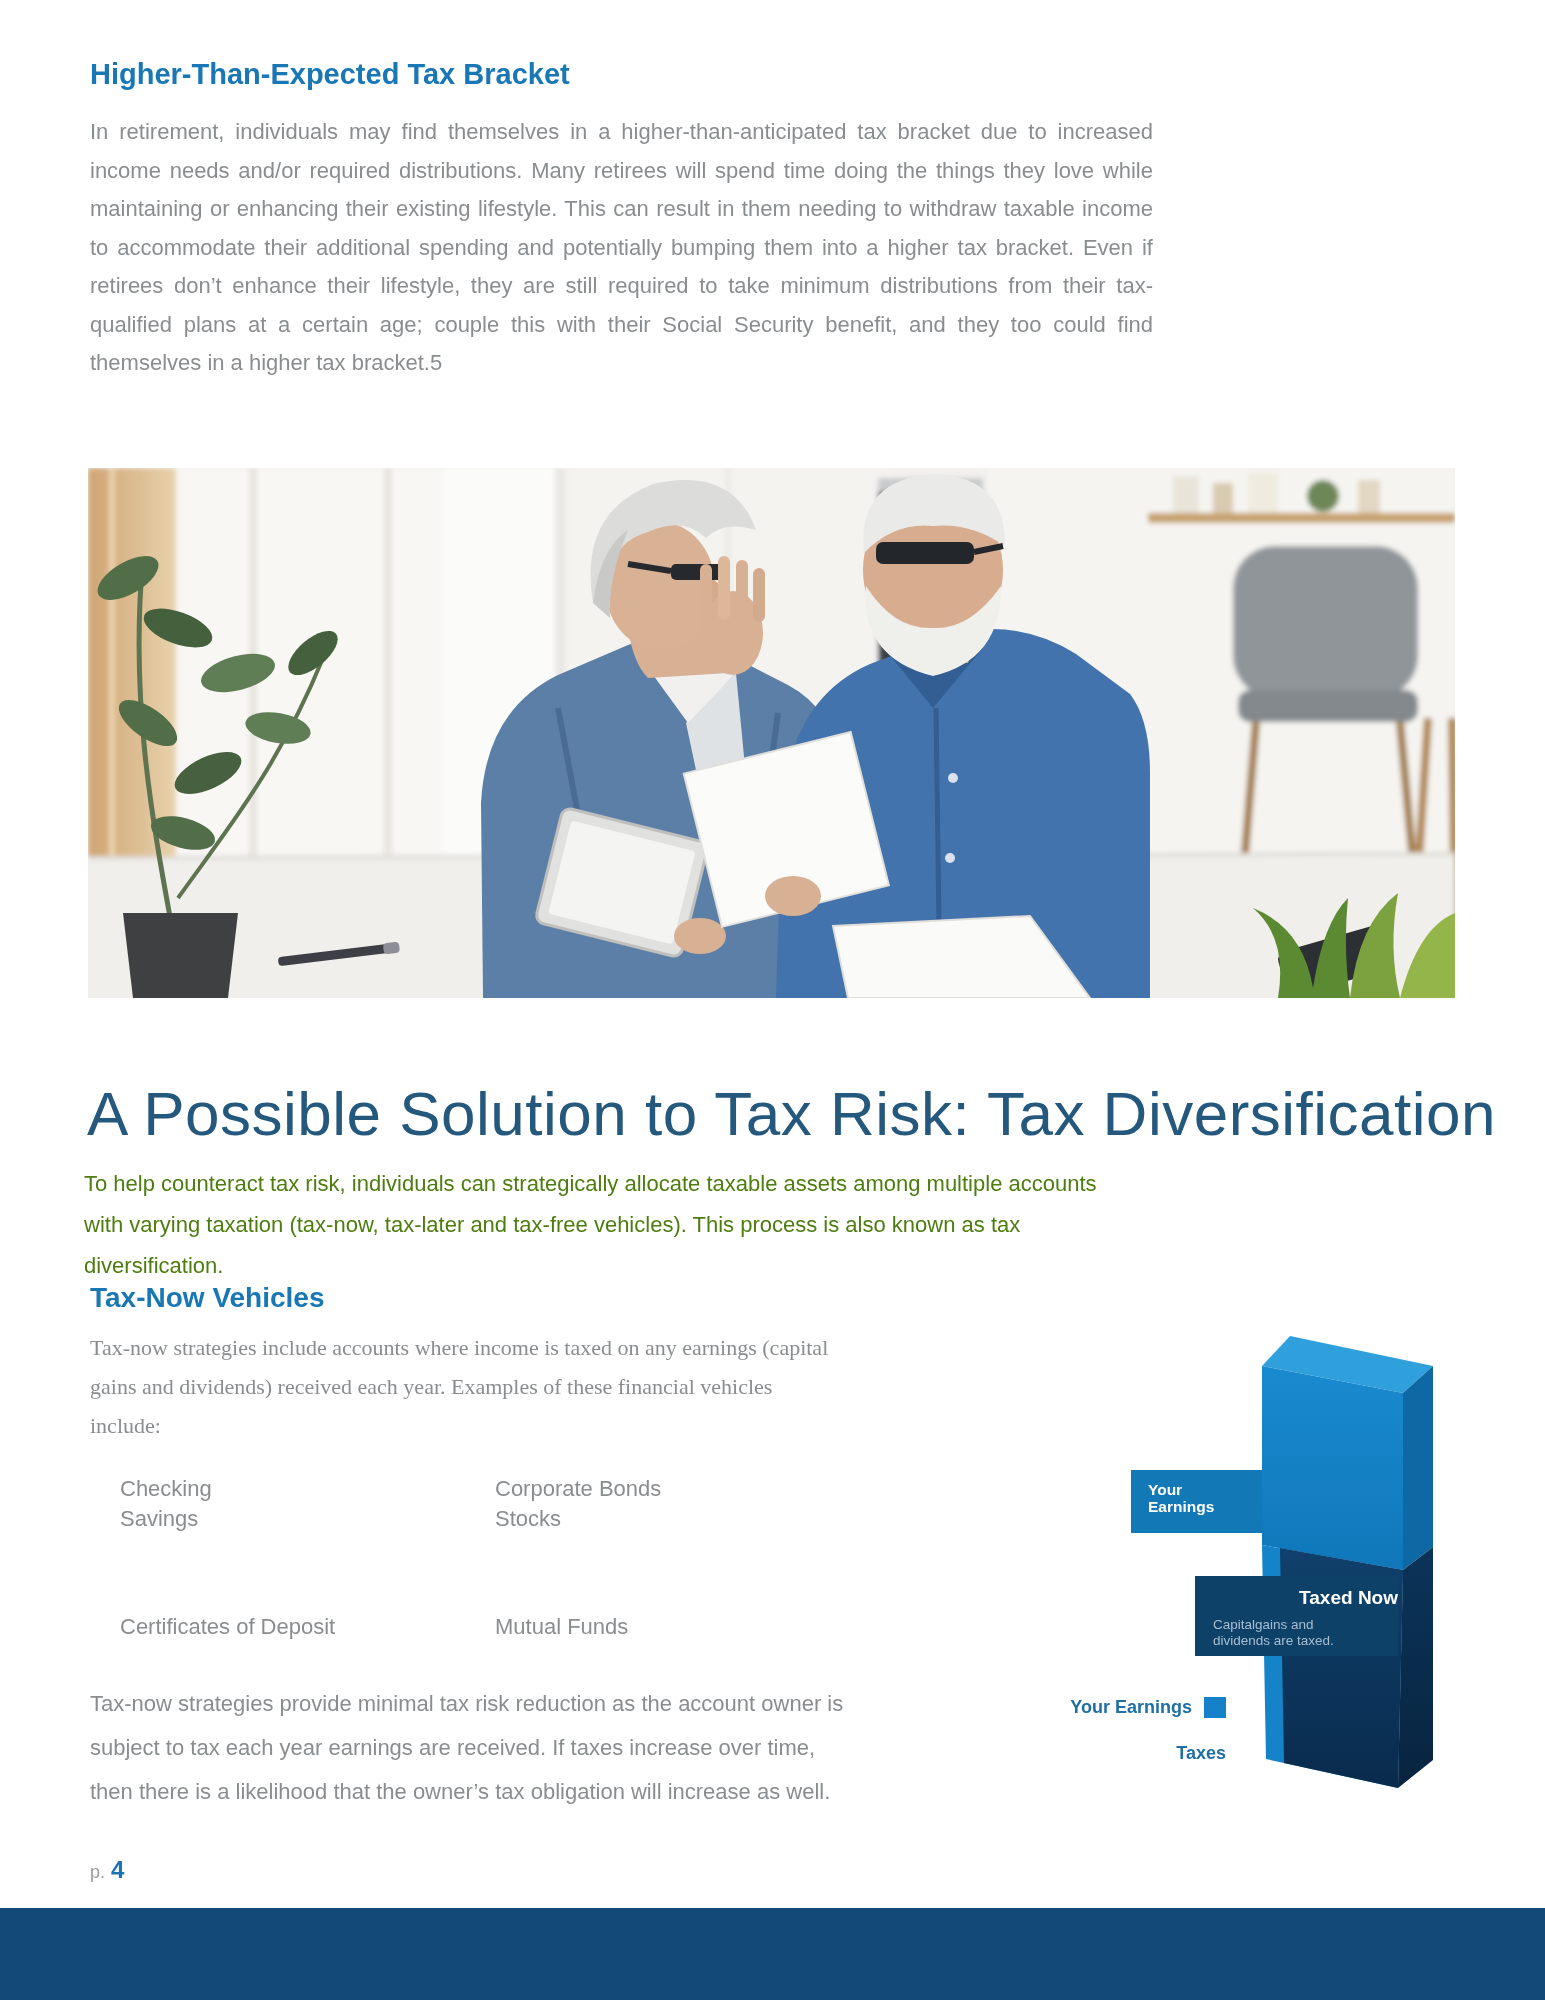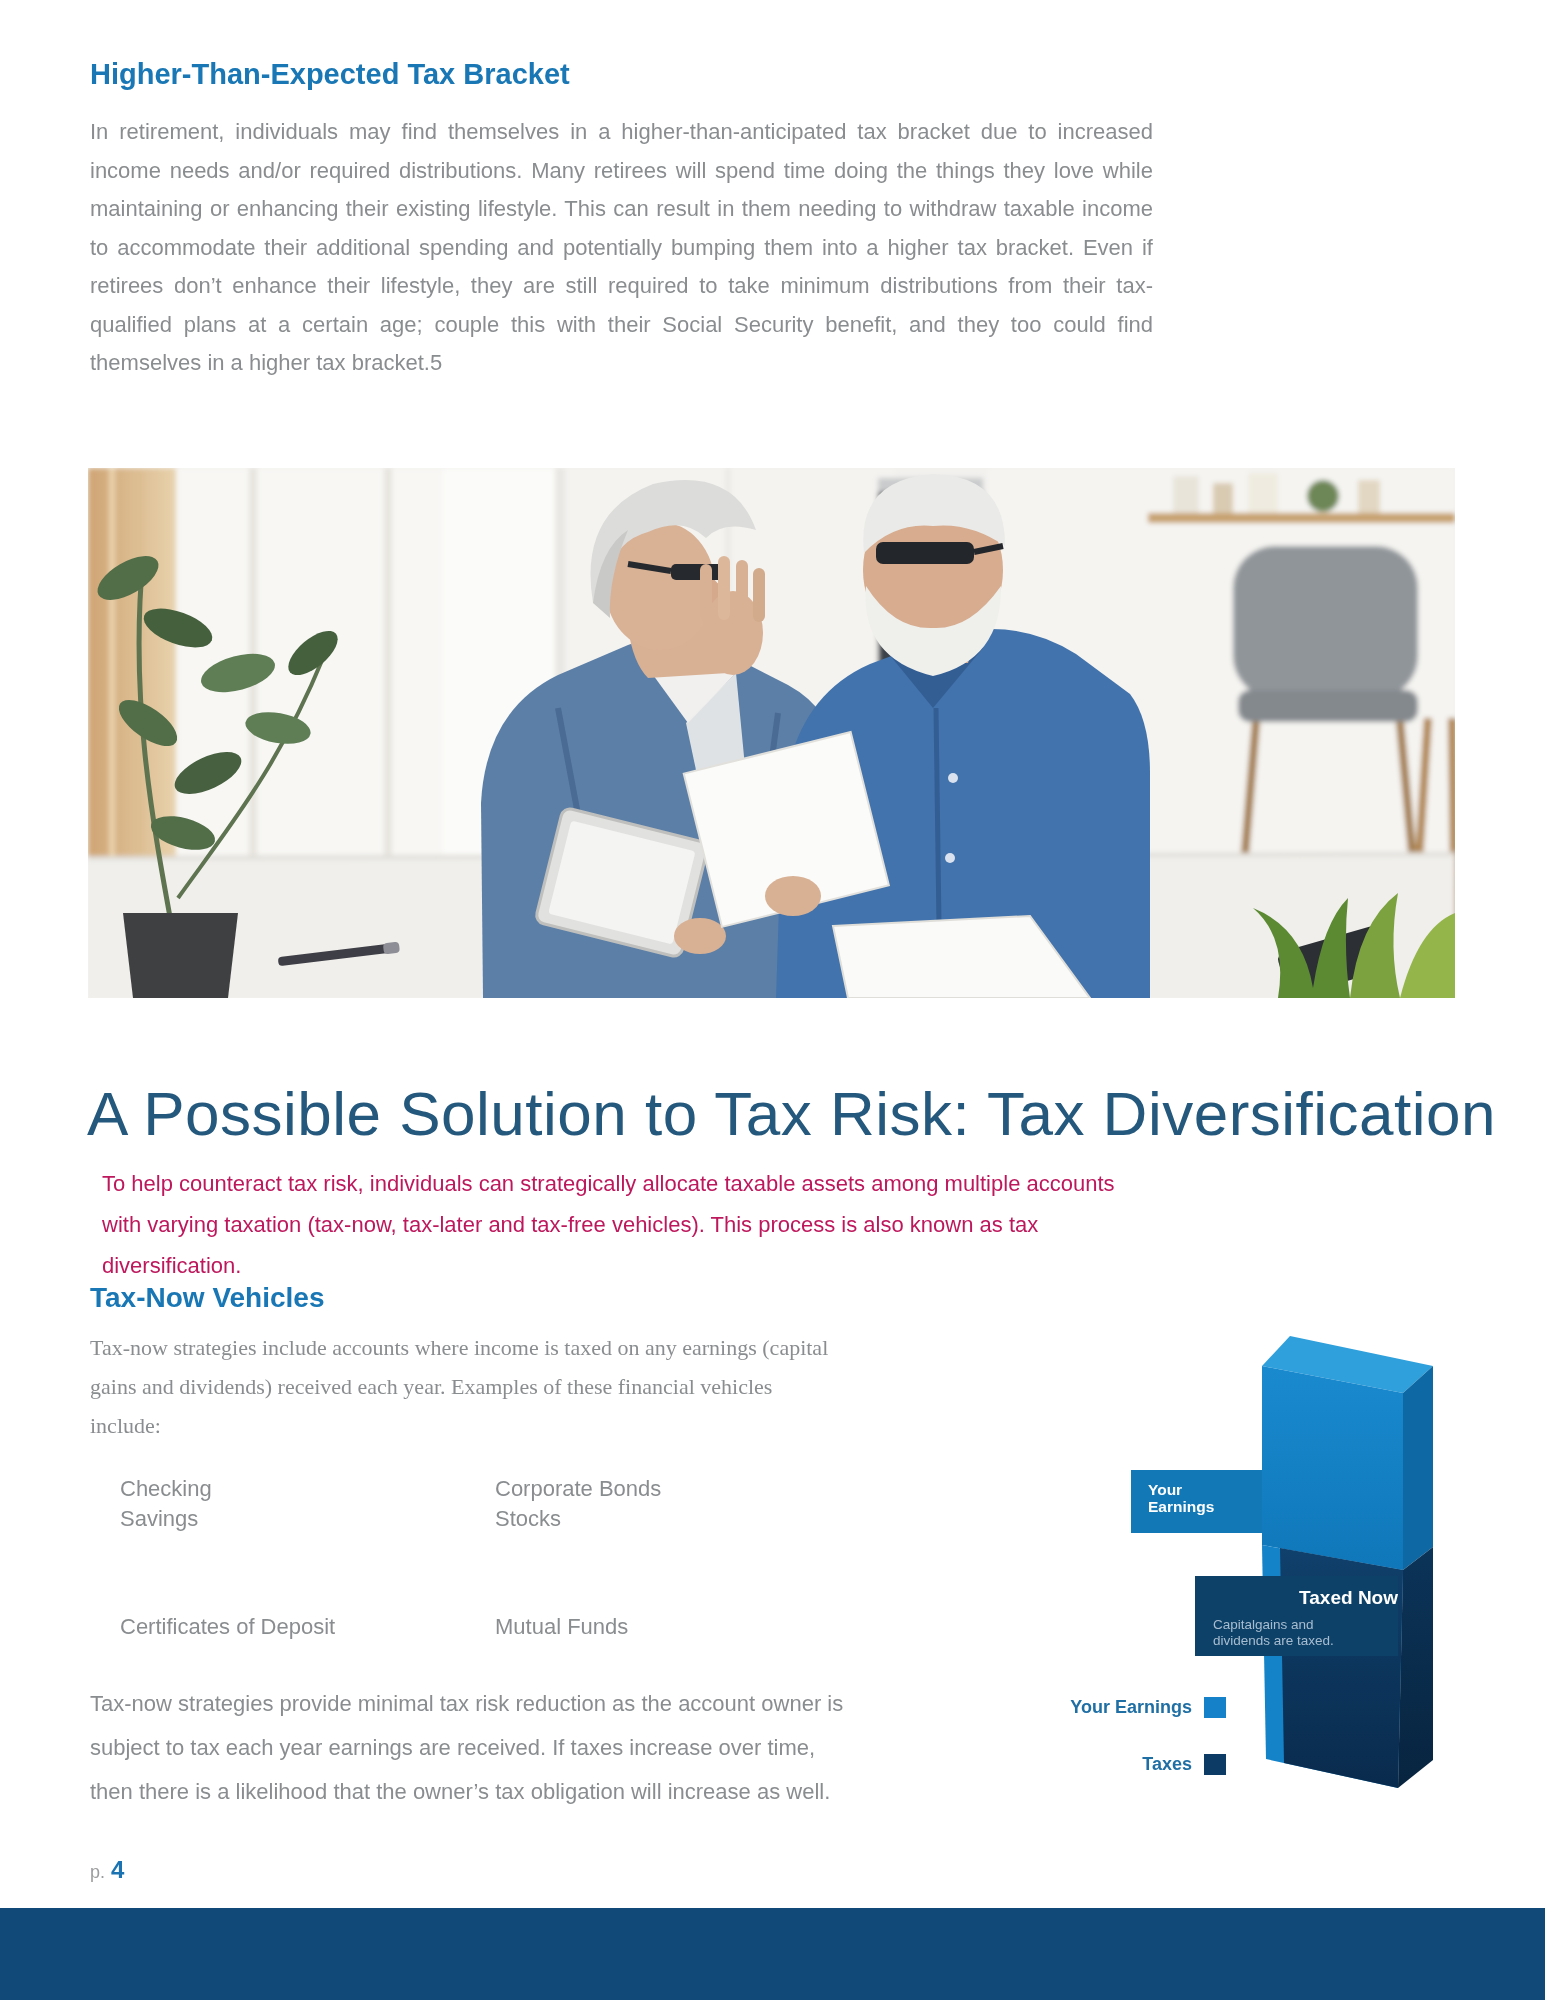--- a/index.html
+++ b/index.html
@@ -8,21 +8,21 @@
   .abs{position:absolute;}
   h1,h2,h3,p,figure,ul{margin:0;padding:0;}
 
   .intro-heading{left:90px;top:58px;font-size:29px;font-weight:bold;color:#1877B4;}
   .intro-body{left:90px;top:113px;width:1063px;font-size:22px;line-height:38.5px;
               color:#8A8D8F;text-align:justify;}
 
   .photo{left:88px;top:468px;width:1367px;height:530px;overflow:hidden;background:#F2F1EE;}
 
   .solution-heading{left:87px;top:1078px;font-size:62px;font-weight:400;color:#24587C;letter-spacing:.5px;}
-  .solution-body{left:102px;top:1163px;width:1045px;font-size:22px;line-height:41px;color:#be185d;}
+  .solution-body{left:84px;top:1163px;width:1045px;font-size:22px;line-height:41px;color:#4d7c0f;}
 
   .taxnow-heading{left:90px;top:1282px;font-size:28px;font-weight:bold;color:#1877B4;}
   .taxnow-body{left:90px;top:1328px;width:758px;font-size:22px;line-height:39px;color:#8A8D8F;font-family:Liberation Serif, serif;}
 
   .vehicle-list{list-style:none;font-size:22px;color:#8A8D8F;}
   .vehicle-list li{position:absolute;white-space:nowrap;}
   .col1{left:120px;}
   .col2{left:495px;}
   .row0{top:1506px;} .row1{top:1476px;} .row2{top:1614px;}
 
@@ -37,21 +37,21 @@
   .chart{left:1040px;top:1300px;width:505px;height:512px;}
   .chart svg{position:absolute;left:0;top:0;}
   .callout-earnings{position:absolute;left:91px;top:170px;width:131px;height:63px;background:#1278B6;
         box-sizing:border-box;padding:11px 0 0 17px;}
   .callout-earnings span{display:block;width:84px;color:#fff;font-weight:bold;font-size:15.5px;line-height:17px;}
   .callout-taxed{position:absolute;left:155px;top:276px;width:203px;height:80px;background:#0D4168;
         box-sizing:border-box;padding:11px 0 0 18px;}
   .callout-taxed .t{display:block;color:#ffffff;font-weight:bold;font-size:19px;line-height:21px;text-align:right;}
   .callout-taxed .s{display:block;width:160px;color:#A9BDD0;font-size:13.5px;line-height:15.5px;margin-top:9px;}
   .legend-row{position:absolute;right:319px;display:flex;align-items:center;gap:12px;height:22px;}
-  .legend-row.r0{top:396px;} .legend-row.r1{top:453px;}
+  .legend-row.r0{top:396px;} .legend-row.r1{top:443px;flex-direction:column;}
   .legend-row .lbl{color:#1F6FA5;font-weight:bold;font-size:18px;white-space:nowrap;}
   .legend-row .sq{width:22px;height:21px;display:inline-block;}
   .sq-light{background:#1581C8;} .sq-navy{background:#0C3C66;}
 </style>
 </head>
 <body>
 
 <div class="page">
 
   <h2 class="abs intro-heading">Higher-Than-Expected Tax Bracket</h2>

